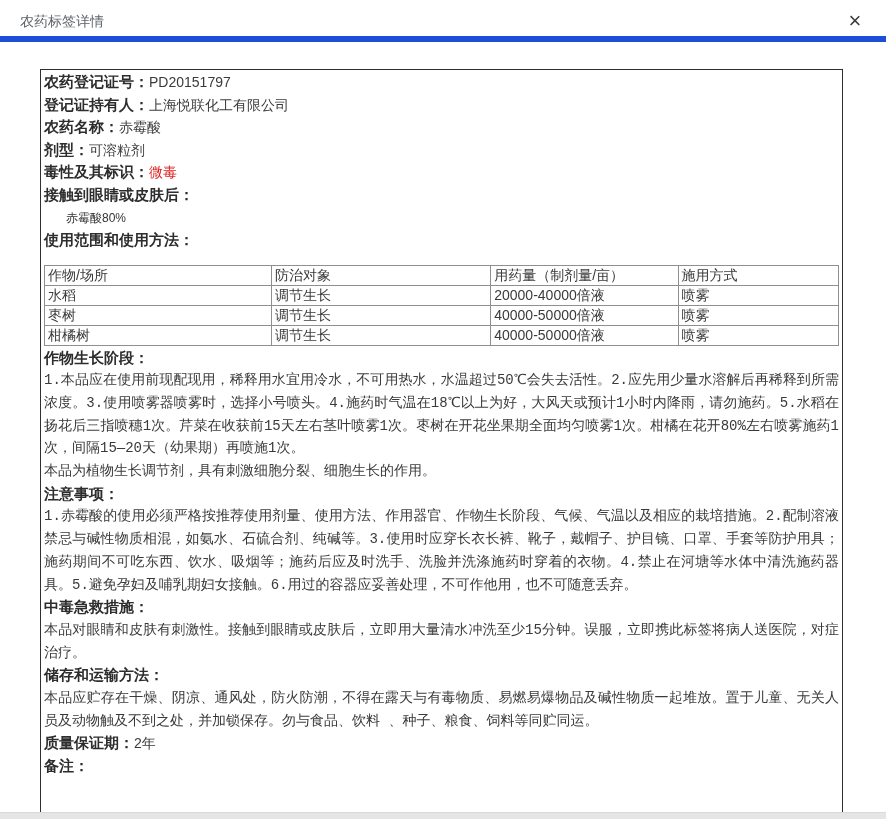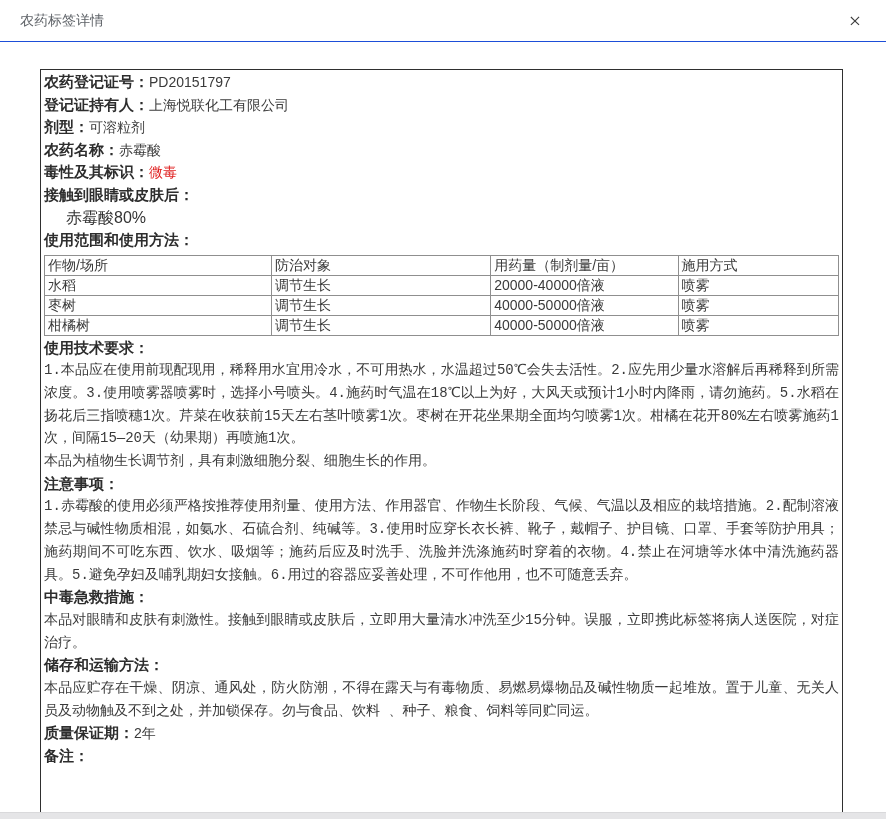--- a/index.html
+++ b/index.html
@@ -1,37 +1,37 @@
 <!DOCTYPE html>
 <html><head>
 <meta charset="utf-8">
 <style>
   * { margin:0; padding:0; box-sizing:border-box; }
   html,body { width:886px; height:819px; background:#ffffff; overflow:hidden;
     font-family:"Liberation Sans","DejaVu Sans",sans-serif; color:#333; }
 
   
-  .dlg-header { position:relative; height:42px; border-bottom:1px solid #1d4ed8;font-family:Liberation Serif, serif; }
+  .dlg-header { position:relative; height:42px; border-bottom:6px solid #1d4ed8; }
   .dlg-title { position:absolute; left:20px; top:0; line-height:42px; font-size:14px; color:#5f6368; }
   .dlg-close { position:absolute; right:16px; top:6px; width:30px; height:30px; line-height:30px;
     text-align:center; font-size:22px; color:#3c3c3c; cursor:pointer; user-select:none; }
 
   
   .doc-box { margin:27px 43px 0 40px; width:803px; height:751px; border:1px solid #2f2f2f;
     padding:1px 3px 0 3px; overflow:hidden; }
 
   .field-line { line-height:22.6px; font-size:14px; white-space:nowrap; }
   .field-label { font-weight:bold; font-size:15px; color:#2d2d2d; }
   .field-value { font-size:14px; color:#3a3a3a; }
   .value-red { color:#e01f1f; }
   .heading { font-weight:bold; font-size:15px; line-height:22.6px; color:#2d2d2d; }
-  .indent-line { line-height:22.6px; font-size:16px; padding-left:22px; }
+  .indent-line { line-height:22.6px; font-size:12px; padding-left:22px; }
 
   
-  table.usage { width:100%; border-collapse:collapse; table-layout:fixed; margin:3px 0 1px 0;padding-left:32px; }
+  table.usage { width:100%; border-collapse:collapse; table-layout:fixed; margin:13px 0 1px 0;padding-left:32px; }
   table.usage td { border:1px solid #8f8f8f; height:20px; line-height:19px; font-size:14px;
     padding:0 3px; overflow:hidden; white-space:nowrap; color:#3a3a3a; }
   table.usage col.c1 { width:28.6%; }
   table.usage col.c2 { width:27.6%; }
   table.usage col.c3 { width:23.6%; }
   table.usage col.c4 { width:20.2%; }
 
   .section-body { font-size:14px; line-height:22.7px; color:#3a3a3a; text-align:justify;font-family:Liberation Mono, monospace; }
 
   
@@ -48,24 +48,24 @@
 
 <div class="doc-box">
 
   <div class="field-line">
     <span class="field-label">农药登记证号：</span><span class="field-value">PD20151797</span>
   </div>
   <div class="field-line">
     <span class="field-label">登记证持有人：</span><span class="field-value">上海悦联化工有限公司</span>
   </div>
   <div class="field-line">
-    <span class="field-label">剂型：</span><span class="field-value">可溶粒剂</span>
+    <span class="field-label">农药名称：</span><span class="field-value">赤霉酸</span>
   </div>
   <div class="field-line">
-    <span class="field-label">农药名称：</span><span class="field-value">赤霉酸</span>
+    <span class="field-label">剂型：</span><span class="field-value">可溶粒剂</span>
   </div>
   <div class="field-line">
     <span class="field-label">毒性及其标识：</span><span class="field-value value-red">微毒</span>
   </div>
 
   <div class="heading">接触到眼睛或皮肤后：</div>
   <div class="indent-line">赤霉酸80%</div>
 
   <div class="heading">使用范围和使用方法：</div>
 
@@ -98,21 +98,21 @@
     <tr>
       <td>柑橘树</td>
       <td>调节生长</td>
       <td>40000-50000倍液</td>
       <td>喷雾</td>
     </tr>
   </tbody>
     </table>
 
   <div>
-    <div class="heading">使用技术要求：</div>
+    <div class="heading">作物生长阶段：</div>
     <div class="section-body">1.本品应在使用前现配现用，稀释用水宜用冷水，不可用热水，水温超过50℃会失去活性。2.应先用少量水溶解后再稀释到所需浓度。3.使用喷雾器喷雾时，选择小号喷头。4.施药时气温在18℃以上为好，大风天或预计1小时内降雨，请勿施药。5.水稻在扬花后三指喷穗1次。芹菜在收获前15天左右茎叶喷雾1次。枣树在开花坐果期全面均匀喷雾1次。柑橘在花开80%左右喷雾施药1次，间隔15—20天（幼果期）再喷施1次。</div>
   </div>
   <div>
     <div class="section-body">本品为植物生长调节剂，具有刺激细胞分裂、细胞生长的作用。</div>
   </div>
   <div>
     <div class="heading">注意事项：</div>
     <div class="section-body">1.赤霉酸的使用必须严格按推荐使用剂量、使用方法、作用器官、作物生长阶段、气候、气温以及相应的栽培措施。2.配制溶液禁忌与碱性物质相混，如氨水、石硫合剂、纯碱等。3.使用时应穿长衣长裤、靴子，戴帽子、护目镜、口罩、手套等防护用具；施药期间不可吃东西、饮水、吸烟等；施药后应及时洗手、洗脸并洗涤施药时穿着的衣物。4.禁止在河塘等水体中清洗施药器具。5.避免孕妇及哺乳期妇女接触。6.用过的容器应妥善处理，不可作他用，也不可随意丢弃。</div>
   </div>
   <div>

